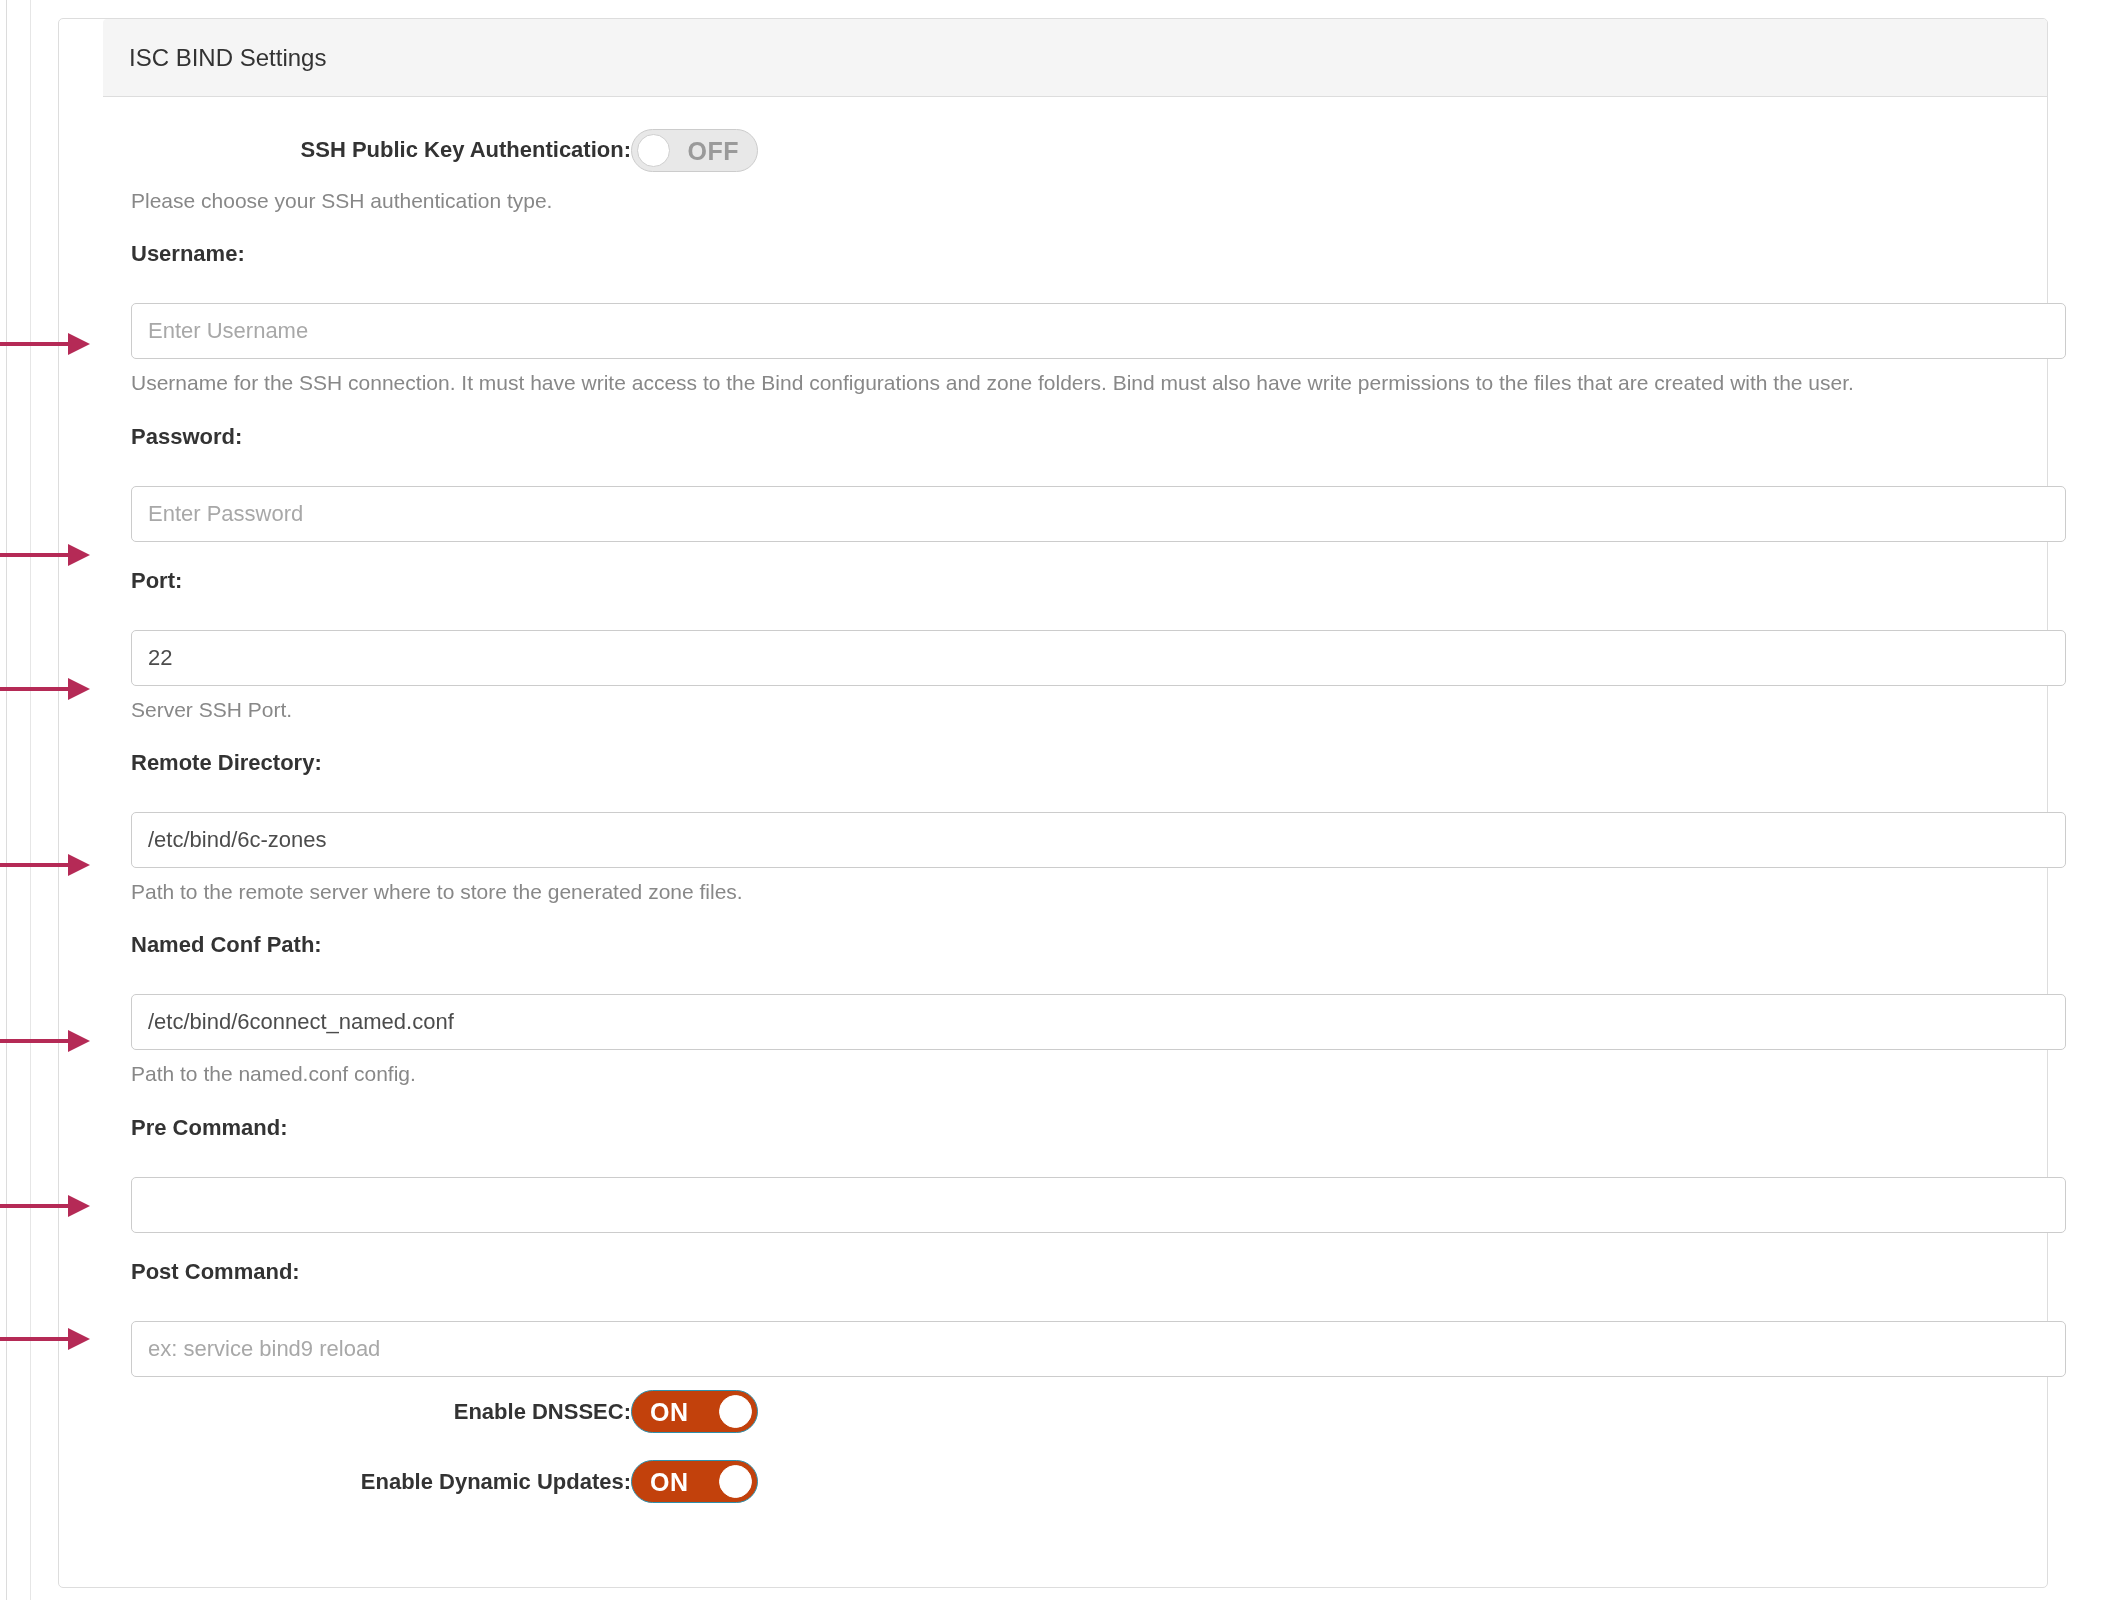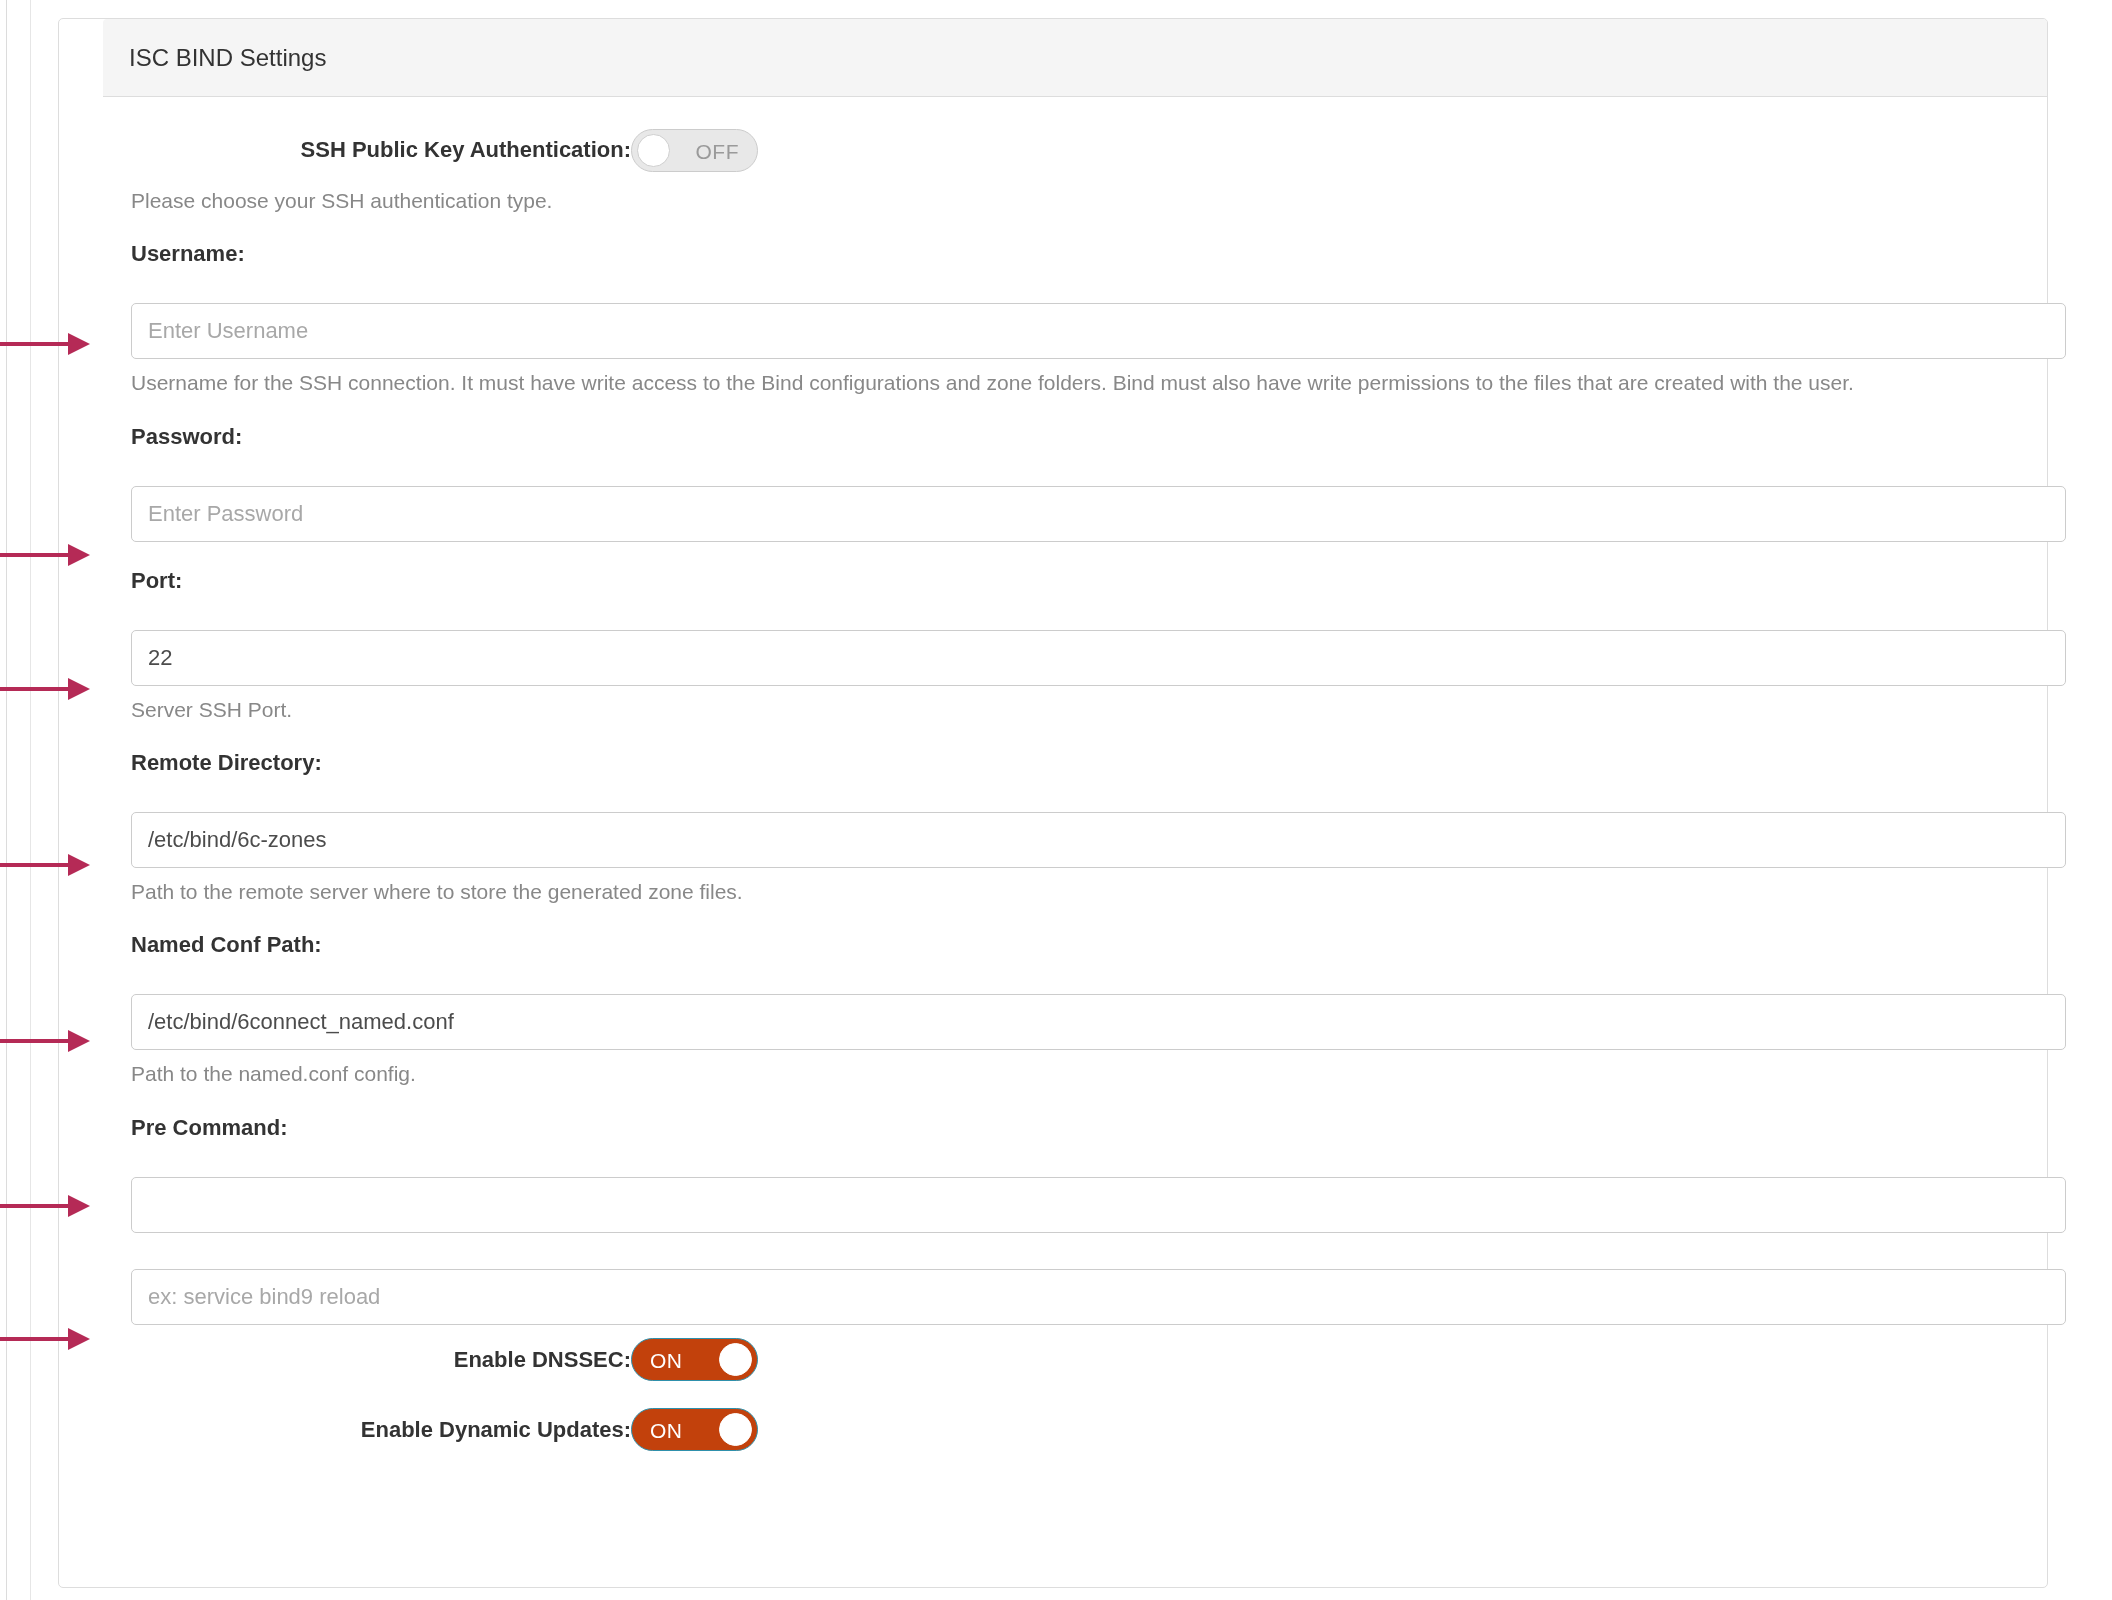--- a/index.html
+++ b/index.html
@@ -107,22 +107,22 @@
     background: #ffffff;
     border: 1px solid #cfcfcf;
   }
   .toggle.off .knob { left: 5px; }
   .toggle.on .knob { right: 5px; border-color: #ffffff; }
   .toggle .txt {
     position: absolute;
     top: 0;
     height: 43px;
     line-height: 43px;
-    font-size: 21px;
-    font-weight: normal;
+    font-size: 25px;
+    font-weight: bold;
     letter-spacing: 0.5px;
   }
   .toggle.off .txt {
     right: 18px;
     color: #9a9a9a;
   }
   .toggle.on .txt {
     left: 18px;
     color: #ffffff;
   }
@@ -233,20 +233,23 @@
       <span class="field-label">Named Conf Path:</span>
     </div>
     <input class="text-input" type="text" value="/etc/bind/6connect_named.conf" style="">
     <p class="help-text">Path to the named.conf config.</p>
 
     <div class="label-block">
       <span class="field-label">Pre Command:</span>
     </div>
     <input class="text-input" type="text" value="" placeholder="" style="">
 
+    <div class="label-block">
+      <span class="field-label">Post Command:</span>
+    </div>
     <input class="text-input" type="text" value="" placeholder="ex: service bind9 reload" style="">
 
     <div class="spacer-8"></div>
 
     <div class="toggle-row">
       <span class="field-label">Enable DNSSEC:</span>
       <span class="toggle on">
         <span class="txt">ON</span>
         <span class="knob"></span>
       </span>

